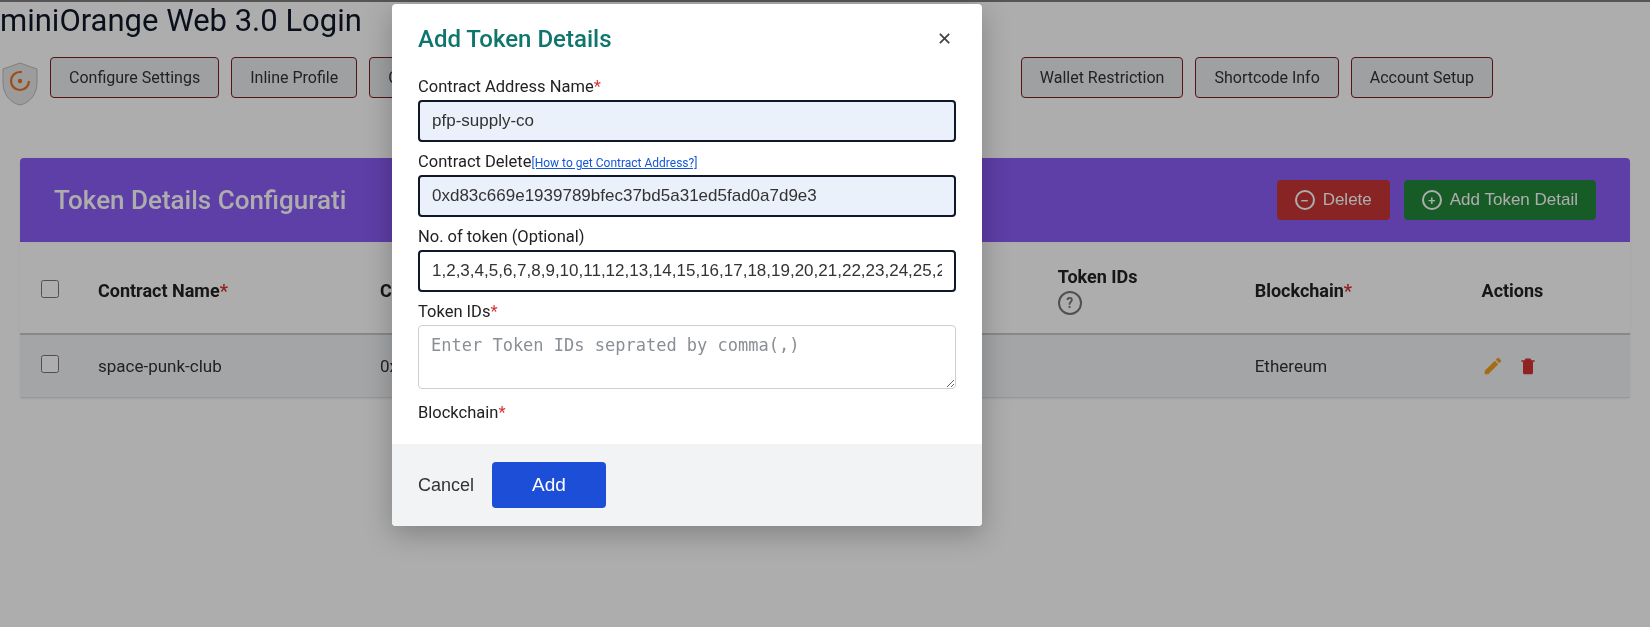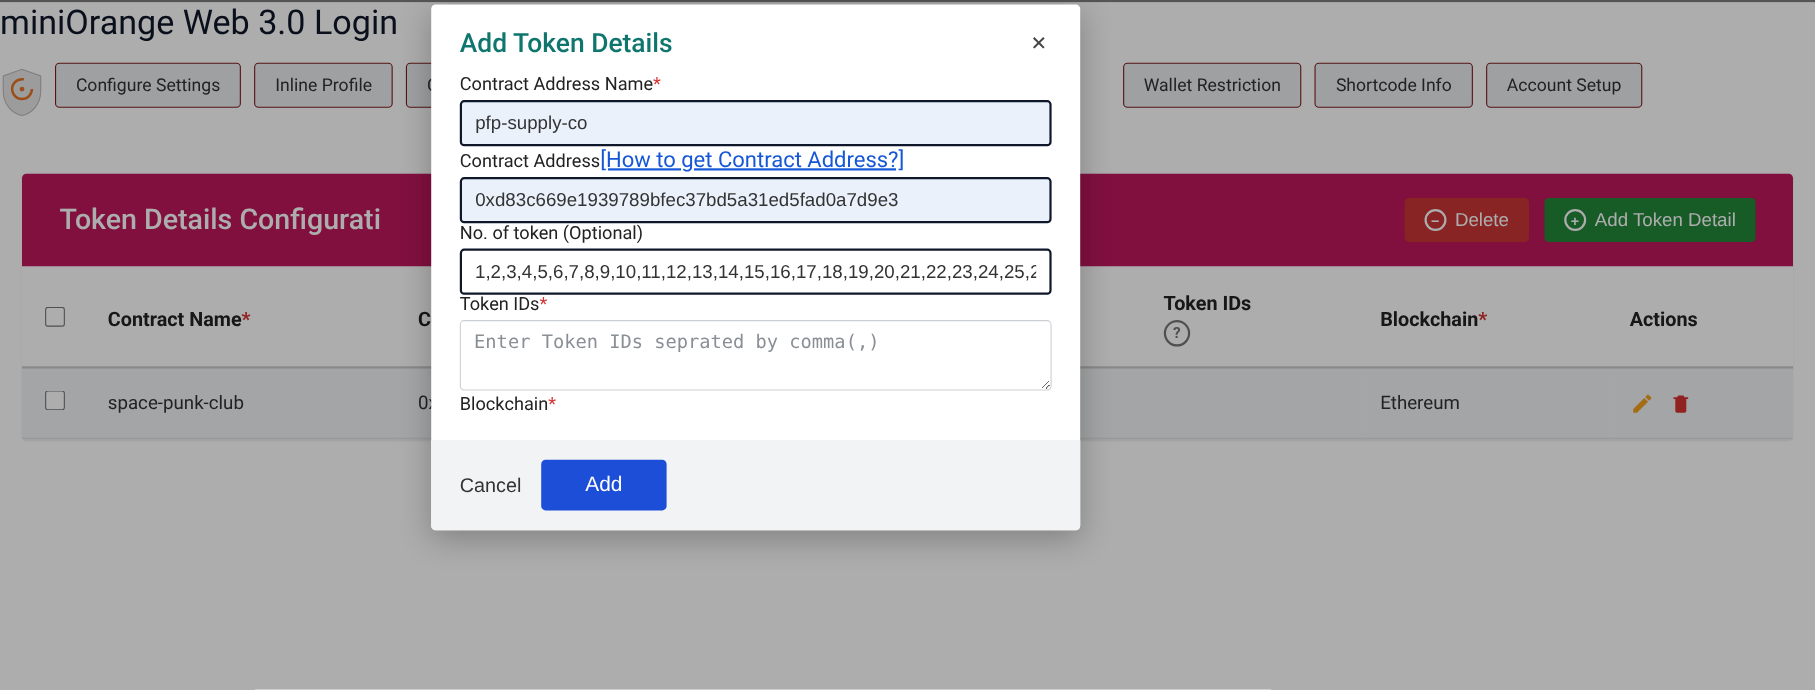--- a/index.html
+++ b/index.html
@@ -4,21 +4,21 @@
 <style>
   * { box-sizing: border-box; margin: 0; padding: 0; }
   html, body { width: 1650px; height: 627px; font-family: -apple-system, "Segoe UI", Roboto, Arial, sans-serif; background: #fff; overflow: hidden; }
   .overlay { position: absolute; inset: 0; background: rgba(0,0,0,0.32); }
   .page { position: relative; width: 100%; height: 100%; border-top: 2px solid #555; }
   .brand-title { font-size: 31px; color: #0f172a; font-weight: 400; margin: 0 0 18px 0; }
   .shield { width: 40px; height: 46px; margin: 0 10px 0 0; position: relative; top: 4px; }
   .tabs { display: flex; gap: 12px; margin-bottom: 30px; margin-left: 58px; }
   .tab { background: #e9ecef; border: 1px solid #7f1d1d; border-radius: 4px; padding: 10px 18px; font-size: 16px; color: #333; white-space: nowrap; }
   .config-panel { margin: 0 20px; border-radius: 4px; background: #fff; box-shadow: 0 1px 2px rgba(0,0,0,.08); }
-  .panel-head { background: #be185d; color: #fff; padding: 22px 34px; border-radius: 4px 4px 0 0; display: flex; align-items: center; justify-content: space-between; gap: 24px; }
+  .panel-head { background: #8b5cf6; color: #fff; padding: 22px 34px; border-radius: 4px 4px 0 0; display: flex; align-items: center; justify-content: space-between; gap: 24px; }
   .panel-title { font-size: 26px; font-weight: 500; }
   .head-btns { display: flex; gap: 14px; }
   .btn { display: inline-flex; align-items: center; gap: 8px; border: none; border-radius: 4px; padding: 10px 18px; font-size: 17px; color: #fff; cursor: pointer; }
   .btn-del { background: #c93535; }
   .btn-add { background: #22863a; }
   .circ-icon { width: 20px; height: 20px; border-radius: 50%; border: 2px solid #fff; display: inline-flex; align-items: center; justify-content: center; font-size: 13px; line-height: 1; font-weight: 700; }
   table { width: 100%; border-collapse: collapse; }
   th { text-align: left; font-size: 18px; font-weight: 700; padding: 24px 18px 18px; border-bottom: 2px solid #c9c9c9; color: #222; }
   td { padding: 20px 18px; font-size: 17px; color: #333; border-bottom: 1px solid #e0e0e0; }
   tbody tr { background: #f1f3f5; }
@@ -27,22 +27,22 @@
   .chk { width: 18px; height: 18px; }
   .row-actions { display: flex; gap: 14px; }
   .pencil { color: #f0a020; }
   .trash { color: #d63333; }
   
   .modal { position: absolute; left: 392px; top: 2px; width: 590px; background: #fff; border-radius: 4px; box-shadow: 0 8px 28px rgba(0,0,0,.25); display: flex; flex-direction: column; }
   .modal-head { display: flex; justify-content: space-between; align-items: center; padding: 20px 26px 14px; }
   .modal-title { font-size: 24px; font-weight: 500; color: #0f766e; }
   .close { font-size: 18px; color: #444; cursor: pointer; padding: 4px; }
   .modal-body { padding: 0 26px 18px; }
-  .field-label { font-size: 16.5px; color: #222; margin-bottom: 4px; }
-  .help-link { color: #1557d6; text-decoration: underline; font-size: 20px; }
+  .field-label { font-size: 16.5px; color: #222; margin-bottom: 4px; margin-top: 10px; }
+  .help-link { color: #1557d6; text-decoration: underline; font-size: 12px; }
   .field-input { width: 100%; border: 2px solid #0f172a; border-radius: 4px; padding: 9px 12px; font-size: 17px; color: #333; background: #eaf1fb; }
   .field-input.plain { background: #fff; }
   .textarea { width: 100%; min-height: 64px; resize: vertical; border: 1px solid #ccd0d4; border-radius: 4px; padding: 9px 12px; font-size: 17px; color: #555; background: #fff; }
   .textarea::placeholder { color: #8a8f95; }
   .select-wrap { position: relative; }
   .select { width: 80%; border: 2px solid #1b5fd9; border-radius: 4px; padding: 10px 40px 10px 12px; font-size: 17.5px; background: #fff; color: #222; appearance: none; }
   .chev { position: absolute; right: calc(20% + 14px); top: 50%; transform: translateY(-50%); pointer-events: none; color: #555; }
   .modal-foot { background: #f1f3f5; padding: 18px 26px; display: flex; gap: 18px; align-items: center; border-radius: 0 0 4px 4px; }
   .btn-cancel { background: transparent; border: none; font-size: 18px; color: #333; cursor: pointer; }
   .btn-primary { background: #1d4ed8; border: none; color: #fff; padding: 12px 40px; font-size: 19px; border-radius: 4px; cursor: pointer; }
@@ -133,21 +133,21 @@
   <div class="modal">
     <div class="modal-head">
       <div class="modal-title">Add Token Details</div>
       <div class="close">✕</div>
     </div>
     <div class="modal-body">
       <div class="field-label"><span>Contract Address Name</span><span class="req">*</span></div>
       <input class="field-input" value="pfp-supply-co" style="">
 
       <div class="field-label">
-        <span>Contract Address</span><a class="help-link">[How to get Contract Address?]</a>
+        <span>Contract Delete</span><a class="help-link">[How to get Contract Address?]</a>
       </div>
       <input class="field-input" value="0xd83c669e1939789bfec37bd5a31ed5fad0a7d9e3" style="">
 
       <div class="field-label">No. of token (Optional)</div>
       <input class="field-input plain" value="1,2,3,4,5,6,7,8,9,10,11,12,13,14,15,16,17,18,19,20,21,22,23,24,25,2" style="">
 
       <div class="field-label"><span>Token IDs</span><span class="req">*</span></div>
       <textarea class="textarea" placeholder="Enter Token IDs seprated by comma(,)" style=""></textarea>
 
       <div class="field-label"><span>Blockchain</span><span class="req">*</span></div>

